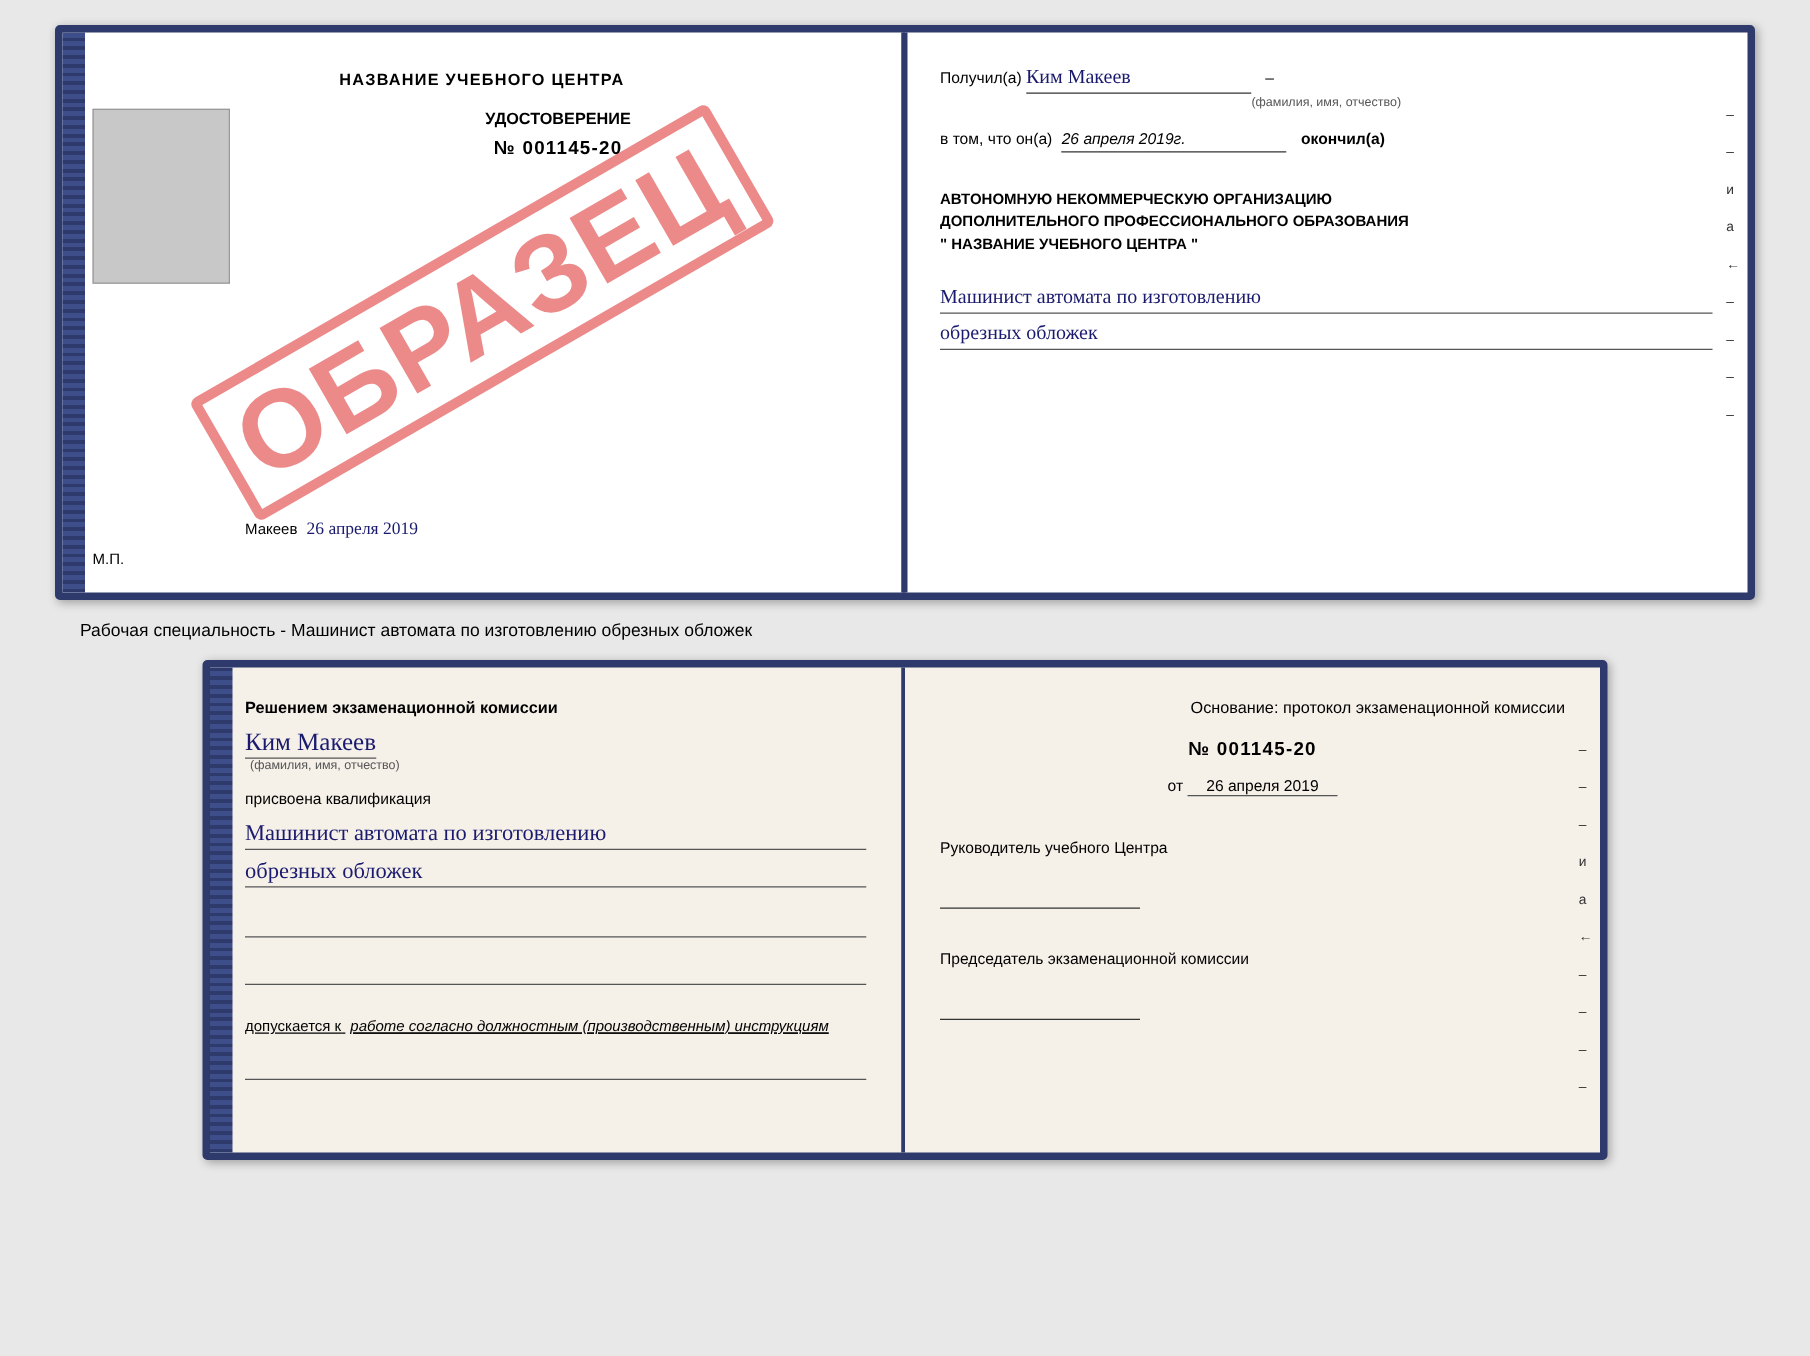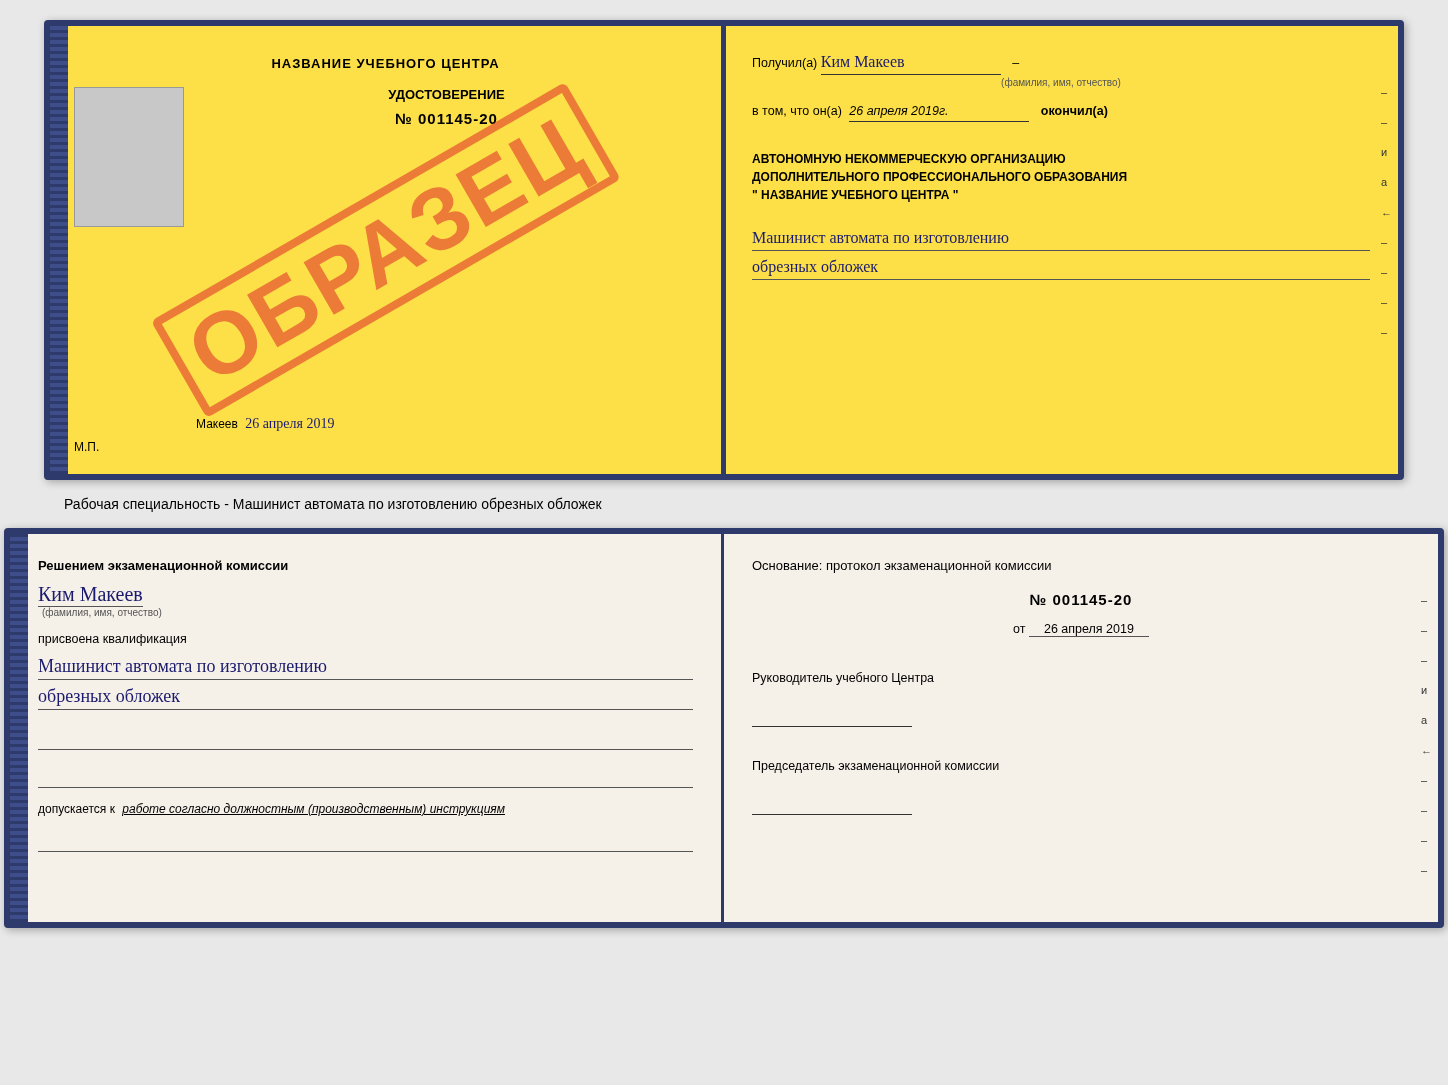--- a/index.html
+++ b/index.html
@@ -11,21 +11,21 @@
       display: flex;
       flex-direction: column;
       align-items: center;
       padding: 20px;
       gap: 16px;
     }
 
     .document-spread {
       display: flex;
       width: 1360px;
-      background: #fde047;
+      background: #ffffff;
       border: 6px solid #2d3a6b;
       border-radius: 4px;
       position: relative;
       box-shadow: 2px 2px 8px rgba(0,0,0,0.3);
       min-height: 460px;
     }
 
     .doc-left {
       width: 50%;
       border-right: 3px solid #2d3a6b;
@@ -170,21 +170,21 @@
       font-size: 14px;
       font-family: Arial, sans-serif;
       color: #000000;
       align-self: flex-start;
       margin-left: 44px;
     }
 
     
     .doc-bottom {
       display: flex;
-      width: 1440px;
+      width: 1124px;
       background: #f5f0e8;
       border: 6px solid #2d3a6b;
       border-radius: 4px;
       position: relative;
       box-shadow: 2px 2px 8px rgba(0,0,0,0.3);
       min-height: 400px;
     }
 
     .bottom-left {
       width: 50%;
@@ -346,30 +346,30 @@
     <div style="font-size:12.5px; font-family:Arial,sans-serif; margin-top:4px;">присвоена квалификация</div>
 
     <div>
       <div class="qualification-line">Машинист автомата по изготовлению</div>
       <div class="qualification-line" style="margin-top:6px;">обрезных обложек</div>
     </div>
 
     <div style="border-bottom:1px solid #555; height:20px; margin-top:10px;"></div>
     <div style="border-bottom:1px solid #555; height:20px; margin-top:8px;"></div>
 
-    <div style="font-size:12px; font-family:Arial,sans-serif; margin-top:4px;">
+    <div style="font-size:12px; font-family:Arial,sans-serif; margin-top:16px;text-decoration:underline;">
       <span>допускается к</span>
       <span class="italic-text" style="text-decoration:underline; margin-left:4px;">работе согласно должностным (производственным) инструкциям</span>
     </div>
 
     <div style="border-bottom:1px solid #555; height:20px; margin-top:6px;"></div>
   </div>
 
   <div class="bottom-right">
-    <div style="font-size:13px; font-family:Arial,sans-serif; text-align:left; font-weight:500;">Основание: протокол экзаменационной комиссии</div>
+    <div style="font-size:13px; font-family:Arial,sans-serif; text-align:right; font-weight:500;">Основание: протокол экзаменационной комиссии</div>
 
     <div style="font-size:15px; font-weight:bold; font-family:Arial,sans-serif; text-align:center; letter-spacing:1px; margin-top:4px;">№  001145-20</div>
 
     <div style="font-size:12.5px; font-family:Arial,sans-serif; text-align:center;">
       <span>от</span>
       <span style="border-bottom:1px solid #555; display:inline-block; min-width:120px; padding:0 4px;">26 апреля 2019</span>
     </div>
 
     <div style="margin-top:20px;">
       <div style="font-size:12.5px; font-family:Arial,sans-serif;">Руководитель учебного Центра</div>

